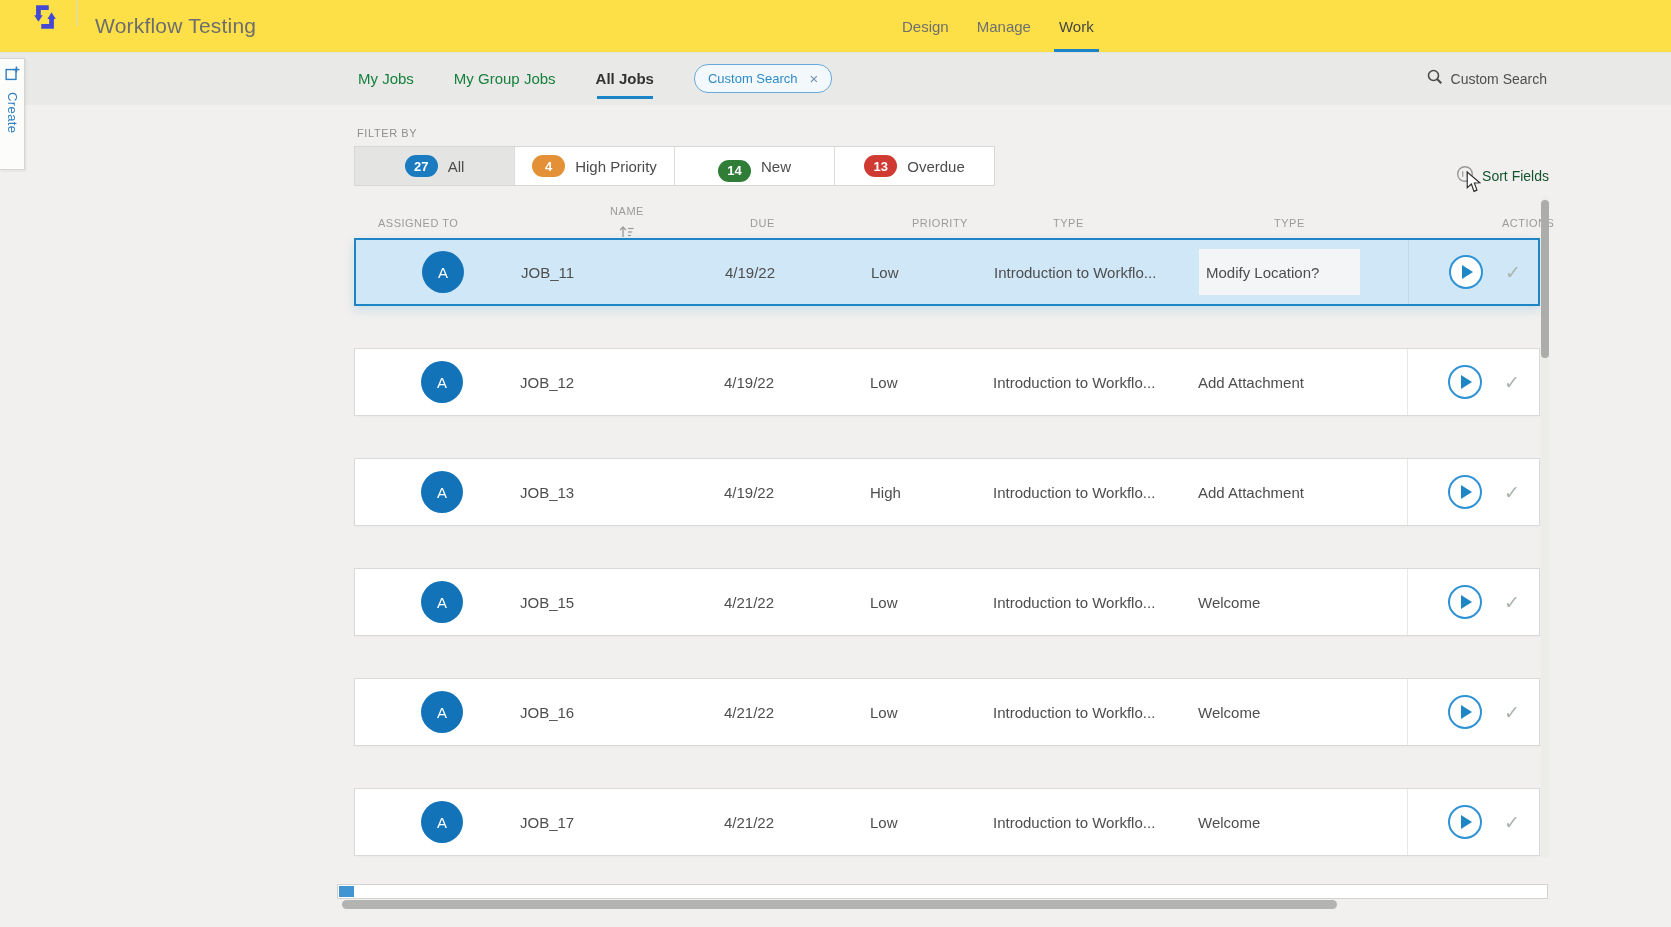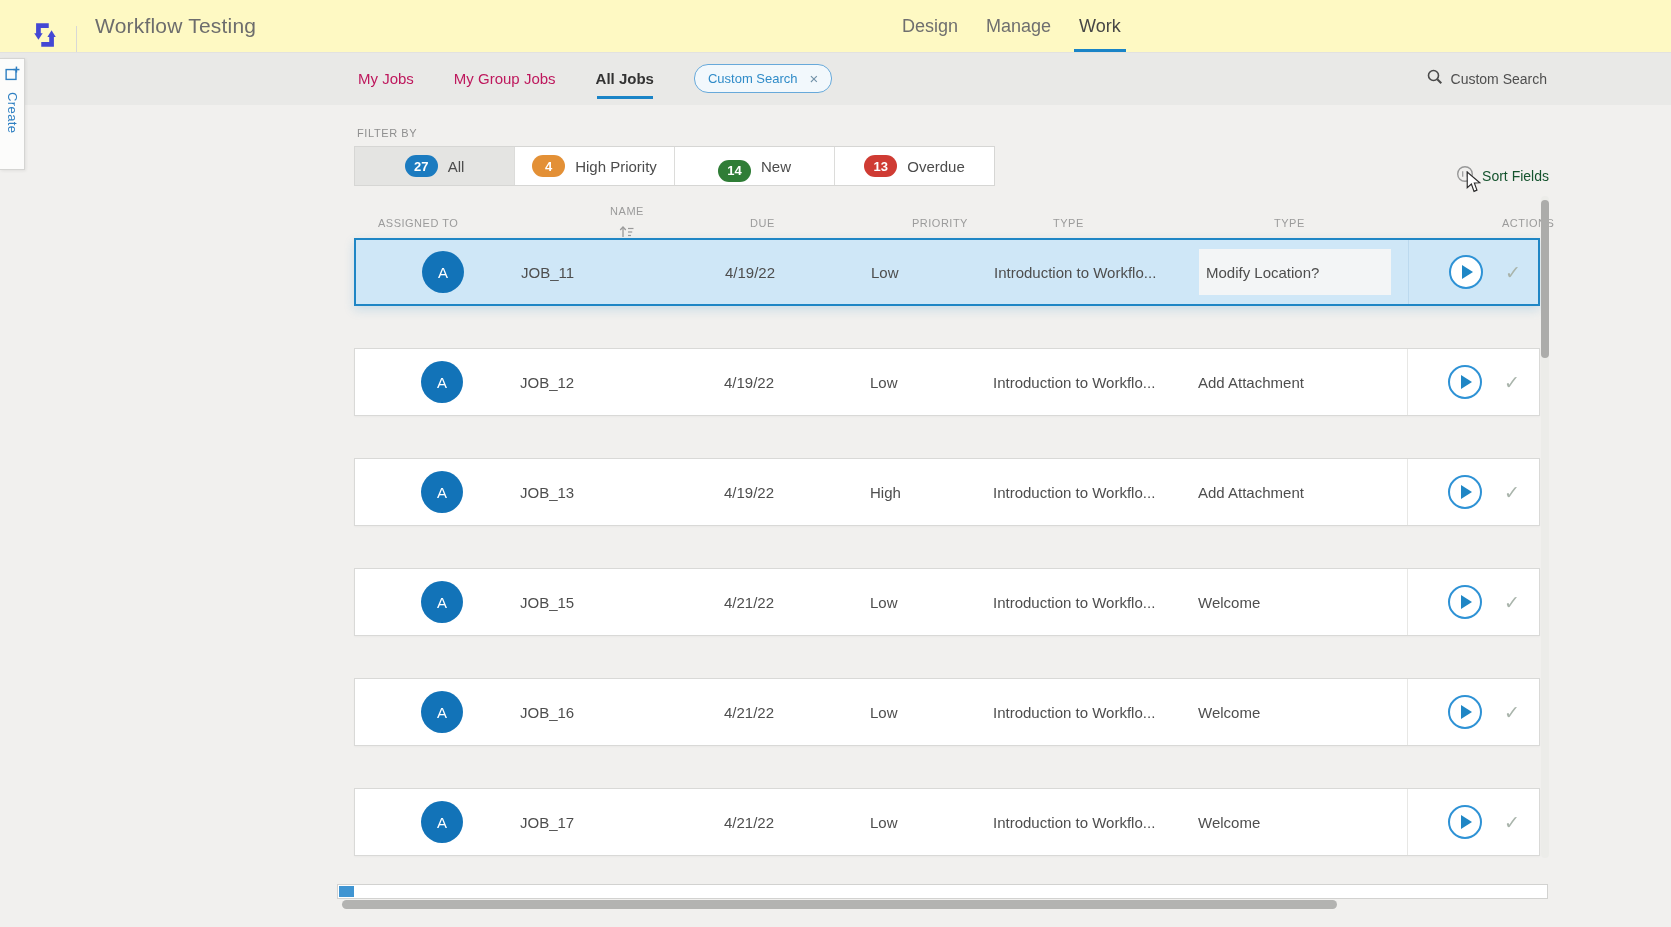--- a/index.html
+++ b/index.html
@@ -4,42 +4,42 @@
 <style>
   html, body { margin:0; padding:0; }
   body {
     width:1671px; height:927px; position:relative; overflow:hidden;
     background:#f1f0ee;
     font-family:"Liberation Sans","DejaVu Sans",sans-serif;
     -webkit-font-smoothing:antialiased;
   }
   
   .topbar { position:absolute; top:0; left:0; right:0; height:52px;
-    background:#fef9c3; border-bottom:1px solid #e2e2e0;
-    display:flex; align-items:flex-end; z-index:5; }
+    background:#fde047; border-bottom:1px solid #e2e2e0;
+    display:flex; align-items:flex-start; z-index:5; }
   .logo { margin-left:28px; width:34px; height:34px; display:flex; align-items:center; justify-content:center; }
   .topbar-divider { width:1px; height:26px; background:#d8d8d6; margin:0 18px 0 14px; }
   .app-title { font-size:21px; color:#6d6d6d; font-weight:400; letter-spacing:.2px; }
   .top-nav { position:absolute; left:902px; top:0; height:52px; display:flex; gap:28px; align-items:center; }
-  .nav-item { font-size:18px; color:#6f6f6f; position:relative; height:100%; display:flex; align-items:center; cursor:pointer; }
+  .nav-item { font-size:15px; color:#6f6f6f; position:relative; height:100%; display:flex; align-items:center; cursor:pointer; }
   .nav-item.active { color:#464646; }
   .nav-item.active::after { content:""; position:absolute; left:-5px; right:-5px; bottom:0; height:3px; background:#1a84c7; }
 
   
   .create-tab { position:absolute; left:0; top:58px; width:25px; height:112px;
     background:#fcfcfb; border:1px solid #d5d5d3; border-left:none;
     display:flex; flex-direction:column; align-items:center; padding-top:7px;
     box-sizing:border-box; box-shadow:1px 1px 3px rgba(0,0,0,.07); cursor:pointer; z-index:4; }
   .create-label { writing-mode:vertical-rl; font-size:13px; color:#2e7fc2; margin-top:7px; letter-spacing:.4px; }
 
   
   .tabs-band { position:absolute; top:52px; left:0; right:0; height:53px; background:#e9e9e7; }
   .tabs-row { position:absolute; left:358px; top:52px; height:53px; display:flex; align-items:center; }
   .tab-list { display:flex; align-items:center; gap:40px; }
-  .tab { font-size:15px; color:#be185d; position:relative; cursor:pointer; white-space:nowrap; }
+  .tab { font-size:15px; color:#15803d; position:relative; cursor:pointer; white-space:nowrap; }
   .tab.active { color:#333; font-weight:700; }
   .tab.active::after { content:""; position:absolute; left:50%; transform:translateX(-50%);
     top:calc(100% + 9px); width:56px; height:3px; background:#1a84c7; }
   .chip { display:flex; align-items:center; height:27px; border:1px solid #67a9da; border-radius:14px;
     padding:0 13px; background:#f2f8fc; color:#2f8bc8; font-size:13px; gap:12px; margin-left:40px; cursor:pointer; }
   .chip-close { color:#7191a8; font-size:15px; line-height:1; cursor:pointer; }
   .search-link { position:absolute; top:52px; height:53px; right:124px;
     display:flex; align-items:center; gap:8px; color:#4f4f4f; font-size:14px; cursor:pointer; }
 
   
@@ -67,21 +67,21 @@
     border:1px solid #d9d9d7; box-sizing:border-box; font-size:15px; color:#4e4e4e;
     box-shadow:0 1px 2px rgba(0,0,0,.03); cursor:pointer; }
   .job-row.selected { background:#cfe7f7; border:2px solid #1f86c5;
     box-shadow:0 4px 10px rgba(31,134,197,.18); }
   .cell { height:100%; display:flex; align-items:center; }
   .avatar { width:42px; height:42px; border-radius:50%; background:#1273b8; color:#fff;
     display:flex; align-items:center; justify-content:center; font-size:15px; margin-left:66px; flex:0 0 auto; }
   .c-name { padding-left:15px; } .c-due { padding-left:7px; } .c-priority { padding-left:5px; }
   .c-type { padding-left:3px; } .c-step { padding-left:3px; }
   .step-wrap { display:flex; align-items:center; }
-  .selected .step-wrap { background:#f3f5f6; width:192px; height:46px; padding-left:7px; box-sizing:border-box; }
+  .selected .step-wrap { background:#f3f5f6; width:161px; height:46px; padding-left:7px; box-sizing:border-box; }
   .c-actions { padding-left:40px; gap:22px; border-left:1px solid #e7e7e5; }
   .selected .c-actions { border-left-color:#bcd9ee; }
   .play-btn { width:34px; height:34px; border-radius:50%; background:#fff; border:2px solid #2e92d5;
     display:flex; align-items:center; justify-content:center; padding:0; cursor:pointer; box-sizing:border-box; }
   .play-tri { width:0; height:0; border-left:11px solid #1f86c5;
     border-top:7px solid transparent; border-bottom:7px solid transparent; margin-left:3px; }
   .check { color:#a9b4ab; font-size:19px; font-weight:bold; }
 
   
   .hbar { position:absolute; left:337px; top:884px; width:1211px; height:15px; background:#fff;

